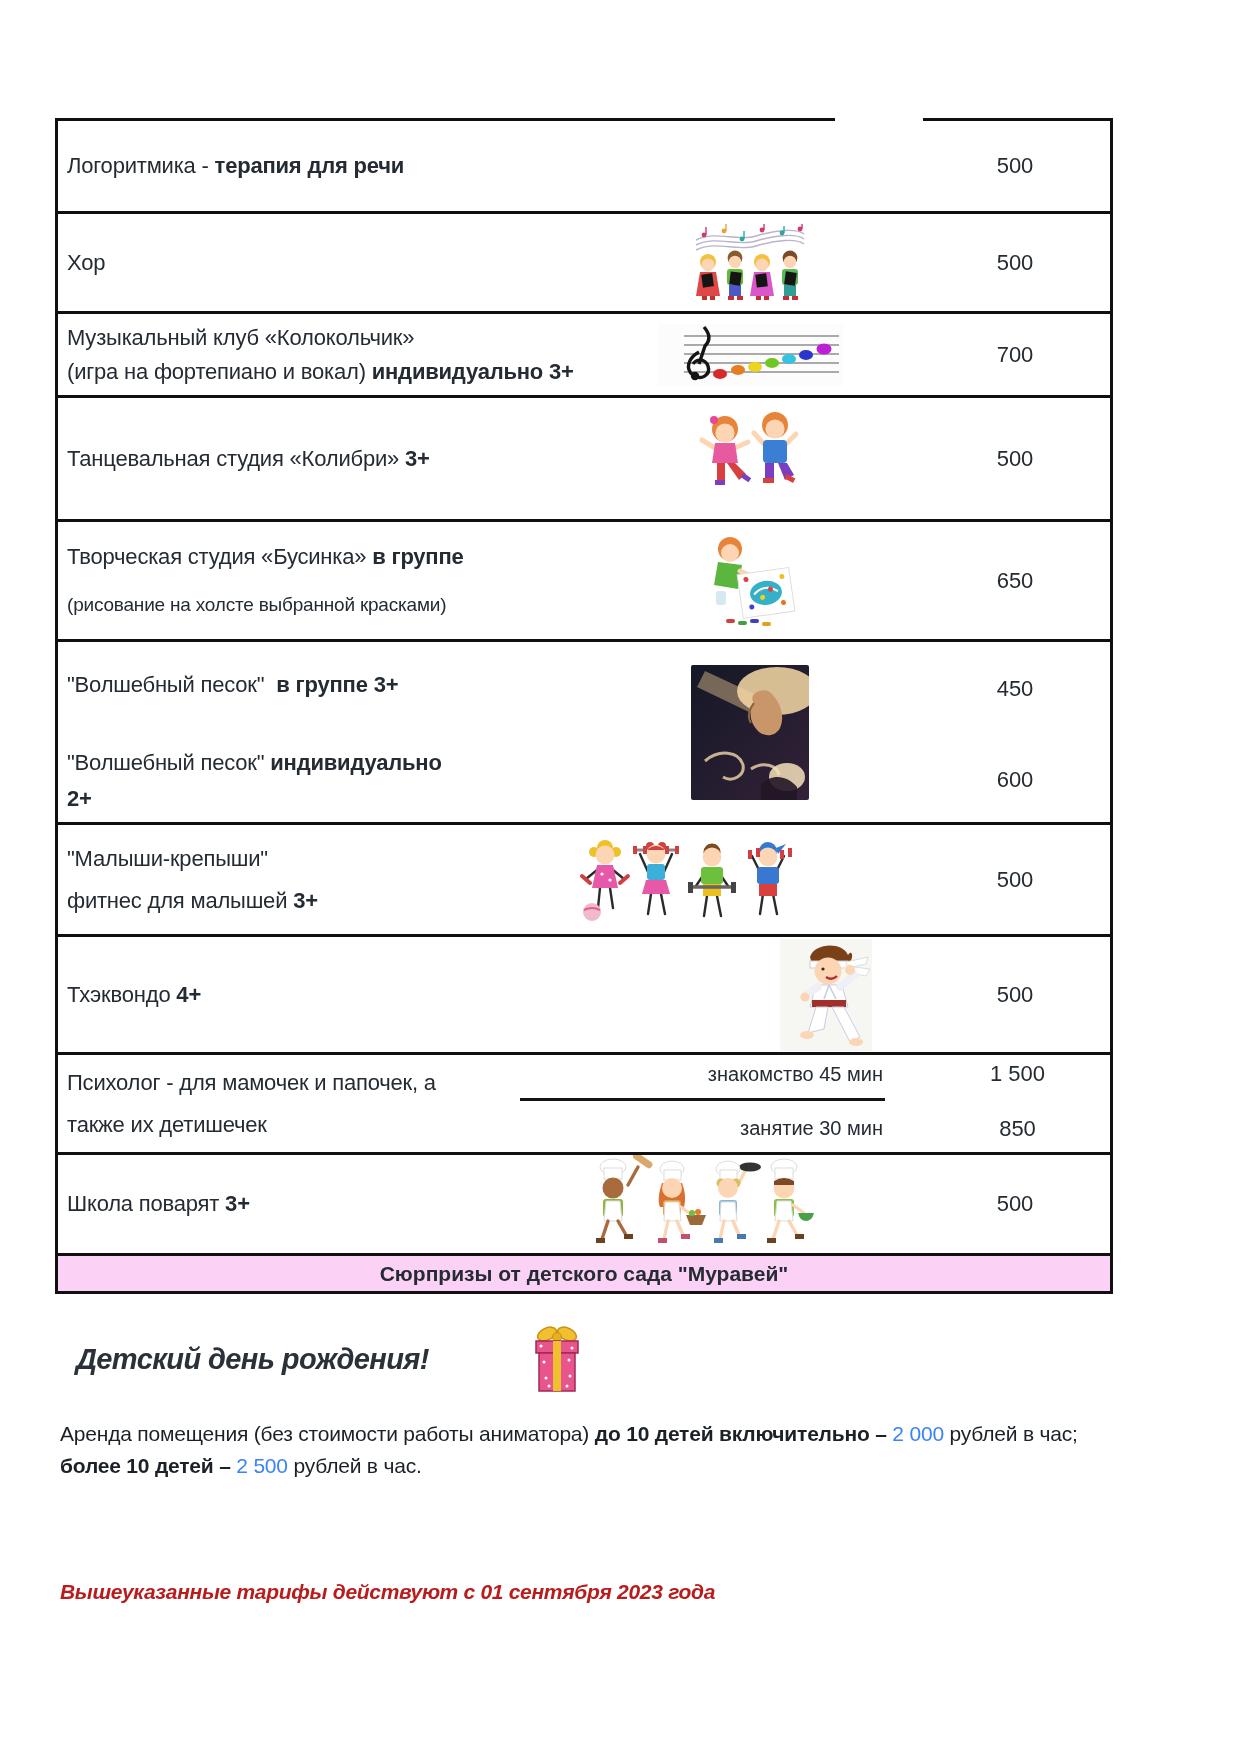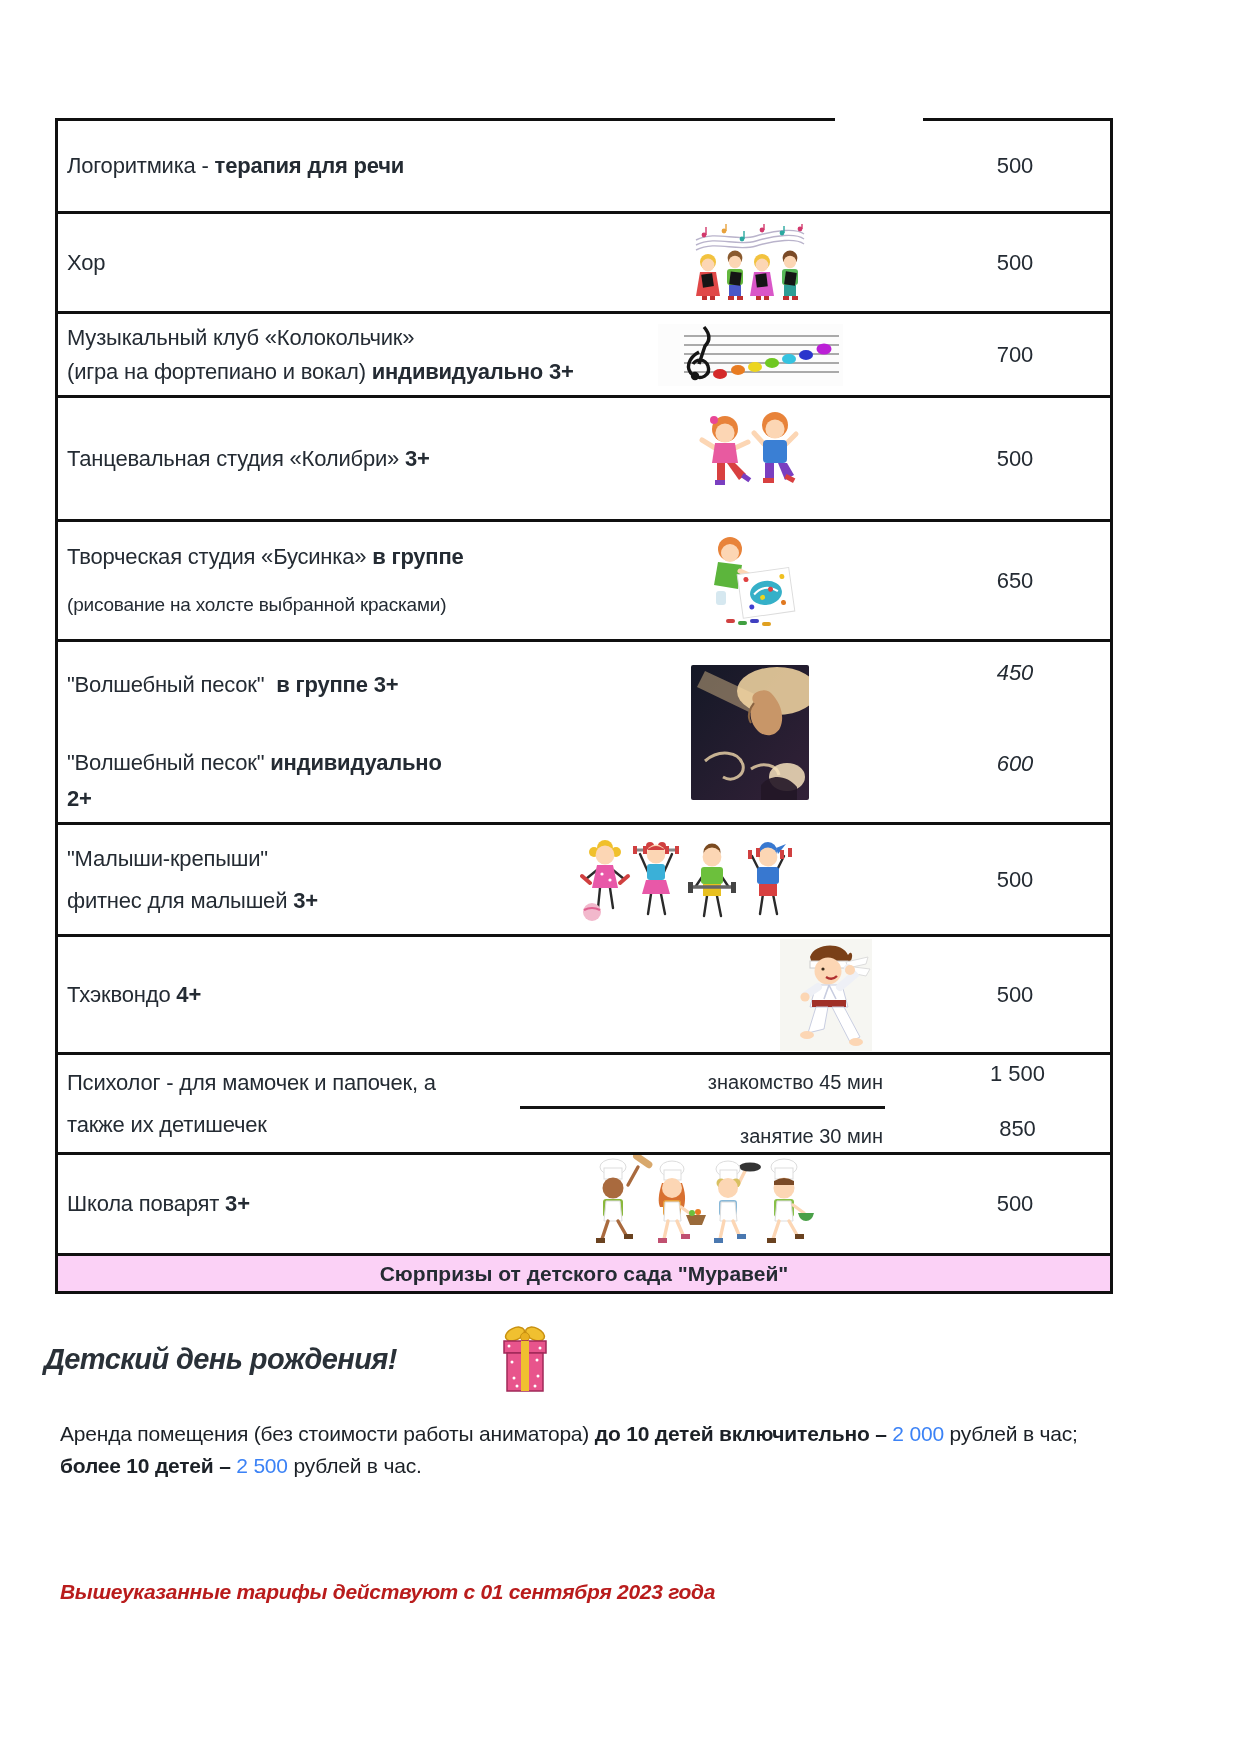--- a/index.html
+++ b/index.html
@@ -26,38 +26,38 @@
   .gap8{ margin-top:8px; } .gap14{ margin-top:14px; }
   .r1{min-height:90px}.r2{min-height:100px}.r3{min-height:84px}
   .r4{min-height:124px}.r5{min-height:120px}.r6{min-height:178px}
   .r7{min-height:112px}.r8{min-height:118px}.r9{min-height:100px}
   .r10{min-height:100px}
   
   .sand-title{ align-self:stretch; padding-top:26px; }
   .sand-b{ margin-top:44px; }
   .sand-b2{ margin-top:2px; }
   .sand-prices{ align-self:stretch; display:flex; flex-direction:column;
-    padding-top:18px;font-style:italic; }
+    padding-top:34px; }
   .sand-prices .p2{ margin-top:65px; }
   
   .psych-mid{ width:365px; margin-right:40px; font-size:20px; text-align:right;
-    align-self:stretch; padding-top:6px;margin-top:8px; }
+    align-self:stretch; padding-top:6px; }
   .psych-mid .lab1{ padding:2px 2px 12px; border-bottom:3px solid #141414; }
   .psych-mid .lab2{ padding:16px 2px 0; }
   .psych-prices{ width:185px; align-self:stretch; display:flex;
     flex-direction:column; justify-content:space-between; padding:6px 0 10px; }
   
   .banner-row{ border-top:3px solid #101010; background:#fbd1f6; min-height:38px;
     display:flex; align-items:center; justify-content:center;
     font-weight:bold; font-size:21px; }
   
   .border-gap{ position:absolute; left:835px; top:117px; width:88px; height:4px;
     background:#ffffff; }
   
-  .bday{ position:absolute; left:44px; top:1322px; display:flex; align-items:center; }
+  .bday{ position:absolute; left:76px; top:1322px; display:flex; align-items:center; }
   .bday-heading{ font-size:29px; font-weight:bold; font-style:italic;
     letter-spacing:-0.6px; line-height:72px; color:#2a3138; }
   .gift{ margin-left:95px; display:block; }
   .notes{ position:absolute; left:60px; top:1418px; width:1072px;
     font-size:21px; line-height:32px; letter-spacing:-0.2px; color:#1c2127; }
   .note-p{ margin:0; }
   .red{ color:#3b82f6; }
   .footer-note{ position:absolute; left:60px; top:1580px; font-size:21px;
     font-weight:bold; font-style:italic; letter-spacing:-0.3px; color:#b91c1c; }
   svg{ display:block; }

